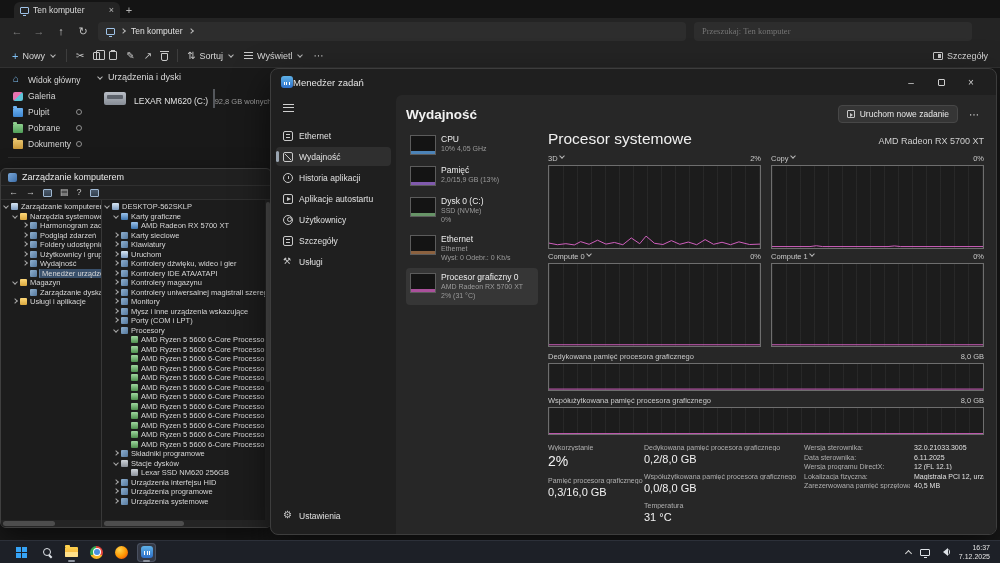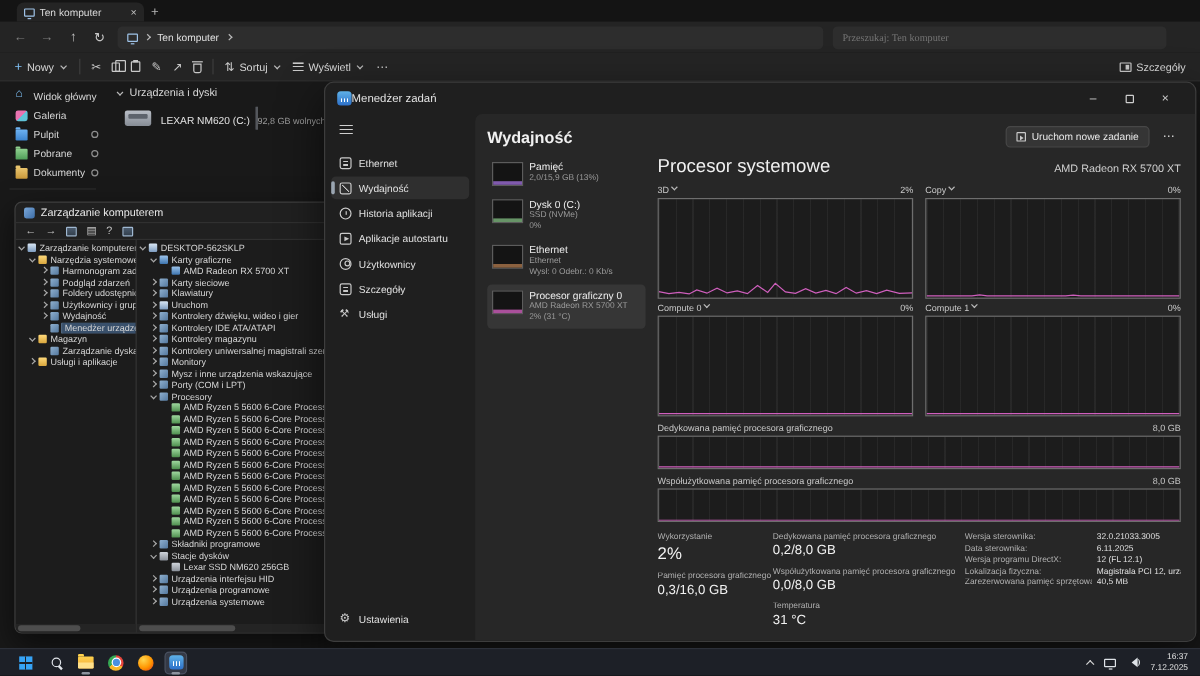--- a/index.html
+++ b/index.html
@@ -66,21 +66,21 @@
 .x-drive{display:flex;gap:8px;margin-top:8px;margin-left:10px;width:215px}
 .drive-icon{width:22px;height:13px;background:linear-gradient(#b9bec6,#868c95);border-radius:2px;position:relative;flex:none;margin-top:2px}
 .drive-icon::after{content:"";position:absolute;left:3px;top:3px;right:3px;height:4px;background:#5d636c;border-radius:1px}
 .drive-info{flex:1}
 .drive-name{font-size:8.5px;color:#e2e2e2;white-space:nowrap}
 .drive-bar{width:98px;height:7px;background:#3c3f44;border:1px solid #54575c;margin:3px 0 2px}
 .drive-fill{height:100%;width:61%;background:var(--drive-bar,#3f8ee0)}
 .drive-free{font-size:7.5px;color:#9a9a9a;white-space:nowrap}
 
 
-#cm{position:absolute;left:12px;top:168px;width:272px;height:360px;background:#202020;border:1px solid #3f3f3f;
+#cm{position:absolute;left:0;top:168px;width:272px;height:360px;background:#202020;border:1px solid #3f3f3f;
  border-radius:6px;box-shadow:0 10px 26px rgba(0,0,0,.55);z-index:2;display:flex;flex-direction:column;overflow:hidden}
 .cm-titlebar{height:16px;display:flex;align-items:center;gap:5px;padding:0 7px;font-size:9px;color:#e8e8e8;flex:none}
 .cm-logo{width:9px;height:9px;background:linear-gradient(135deg,#7aa7d8,#3d6ea8);border-radius:2px;flex:none}
 .cm-menubar{height:13px;display:flex;gap:11px;align-items:center;padding:0 9px;font-size:8.5px;color:#d8d8d8;flex:none}
 .cm-toolbar{height:15px;display:flex;gap:8px;align-items:center;padding:0 8px;border-top:1px solid #303030;
  border-bottom:1px solid #303030;flex:none}
 .cm-tool{font-size:9px;color:#c5c5c5;line-height:1}
 .cm-tool.box{width:9px;height:8px;border:1px solid #9fb8d2;border-radius:1px;background:linear-gradient(#4b5b6d,#33404e)}
 .cm-body{flex:1;display:flex;min-height:0}
 .cm-left{width:101px;border-right:1px solid #383838;background:#1c1c1c;position:relative;overflow:hidden;flex:none}
@@ -697,20 +697,28 @@
         <span class="tm-pagetitle" data-name="page-title">Wydajność</span>
         <button class="run-btn" data-name="run-new-task-button">
           <span class="run-ic" data-name="new-task-icon"></span>
           <span>Uruchom nowe zadanie</span>
         </button>
         <button class="more-btn" data-name="more-options-button">⋯</button>
       </div>
       <div class="tm-content">
         <div class="perf-list" data-name="performance-sidebar-list">
 
+            <div class="perf-item" data-name="performance-list-item" style="--c: #5a9fe0;">
+              <span class="mini" data-name="mini-graph"></span>
+              <span class="pi-txt">
+                <span class="pi-name" data-name="perf-item-name">CPU</span>
+                <span class="pi-sub">10% 4,05 GHz</span>
+                <span class="pi-sub"></span>
+              </span>
+            </div>
 
             <div class="perf-item" data-name="performance-list-item" style="--c: #9b6bd3;">
               <span class="mini" data-name="mini-graph"></span>
               <span class="pi-txt">
                 <span class="pi-name" data-name="perf-item-name">Pamięć</span>
                 <span class="pi-sub">2,0/15,9 GB (13%)</span>
                 <span class="pi-sub"></span>
               </span>
             </div>
 

